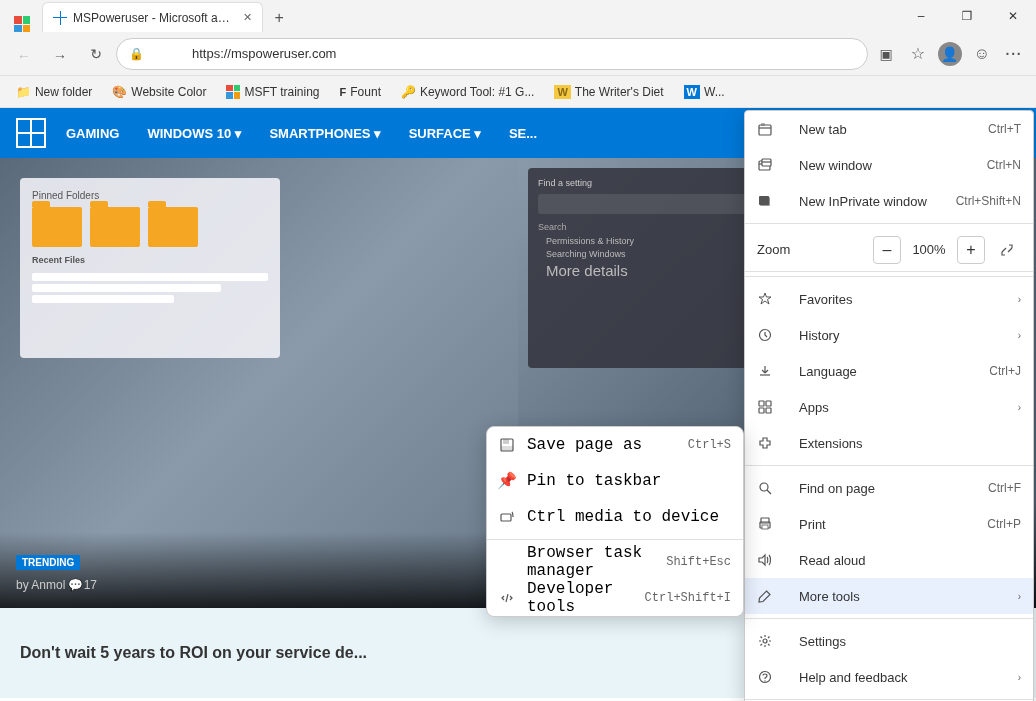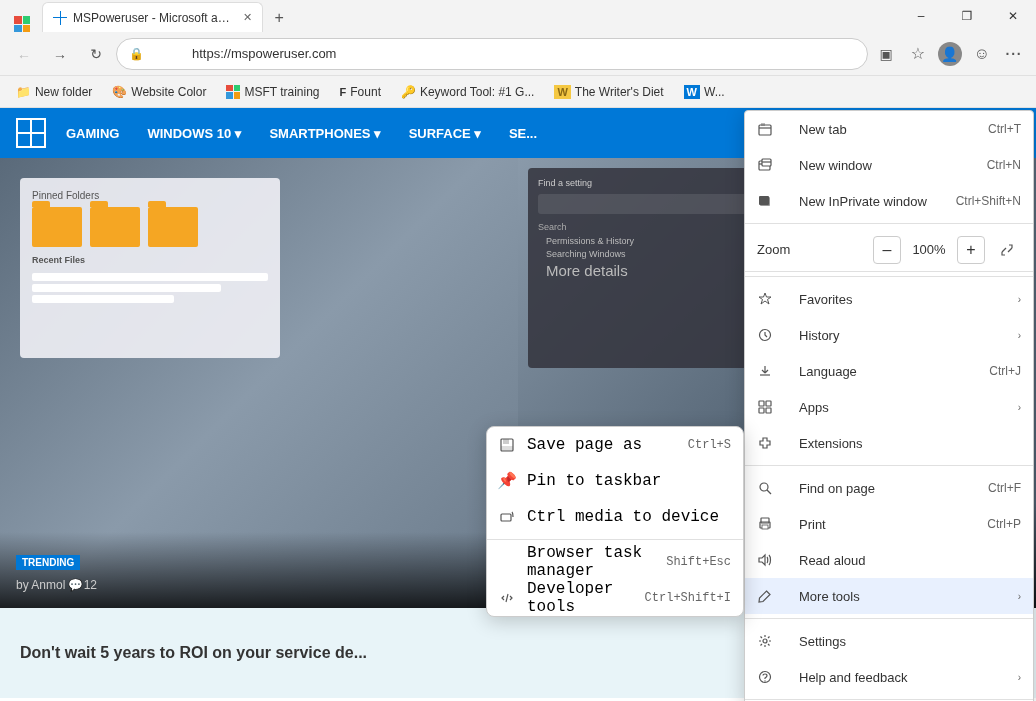--- a/index.html
+++ b/index.html
@@ -262,21 +262,21 @@
               </div>
             </div>
             <div style="font-size:9px;color:#555;margin-bottom:8px;font-weight:bold;">Recent Files</div>
             <div style="background:#fff;height:8px;border-radius:2px;margin-bottom:3px;"></div>
             <div style="background:#fff;height:8px;border-radius:2px;margin-bottom:3px;width:80%;"></div>
             <div style="background:#fff;height:8px;border-radius:2px;width:60%;"></div>
           </div>
         </div>
         <div class="article-overlay">
           <div class="trending-badge">TRENDING</div>
-          <div class="article-meta">by Anmol 💬12</div>
+          <div class="article-meta">by Anmol 💬17</div>
         </div>
       </div>
 
       <div class="article-card">
         <div class="article-bg-2">
 
           <div style="position:absolute;top:10px;left:10px;width:240px;height:200px;background:rgba(50,50,60,0.85);border-radius:4px;padding:10px;">
             <div style="font-size:9px;color:#ccc;margin-bottom:6px;">Find a setting</div>
             <div style="background:rgba(255,255,255,0.1);height:20px;border-radius:3px;margin-bottom:8px;"></div>
             <div style="font-size:9px;color:#aaa;margin-bottom:4px;">Search</div>

